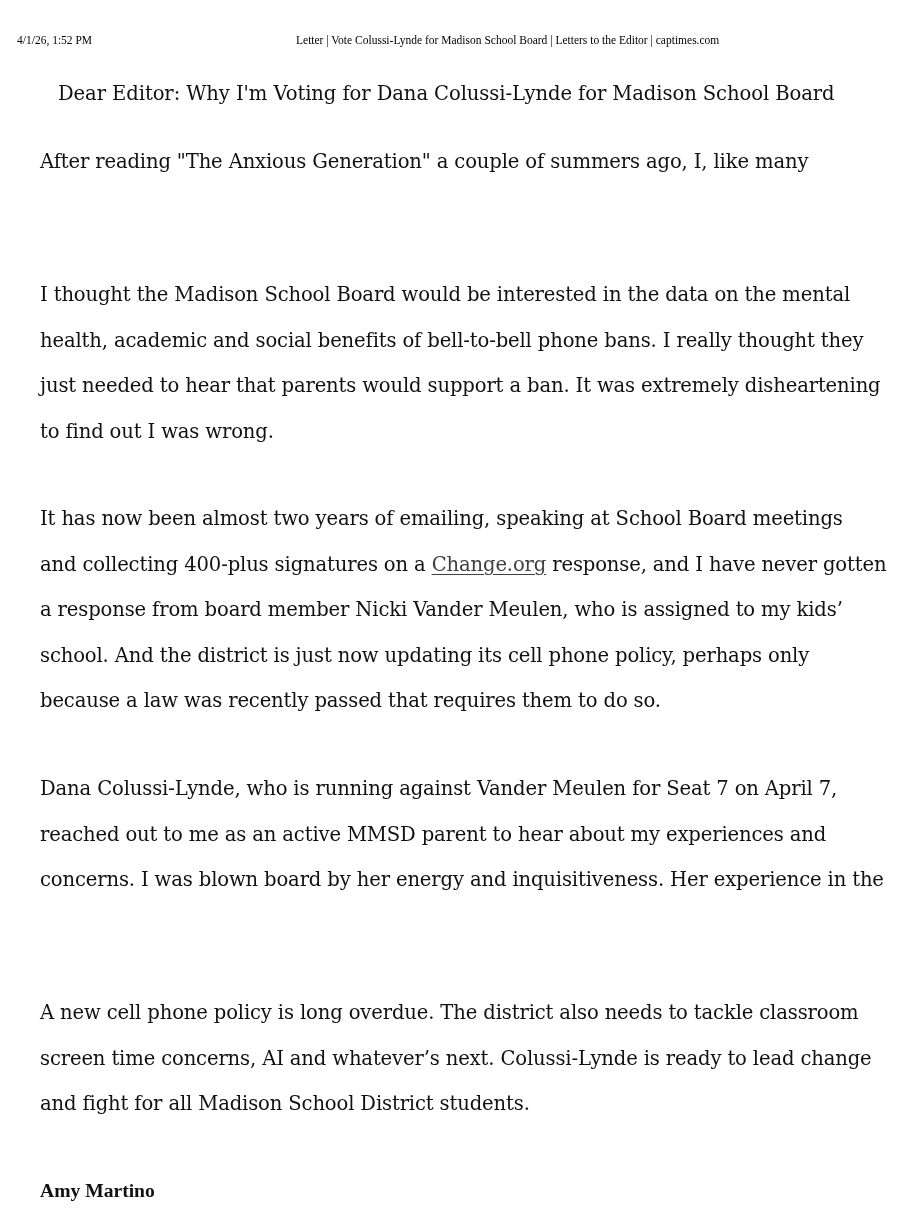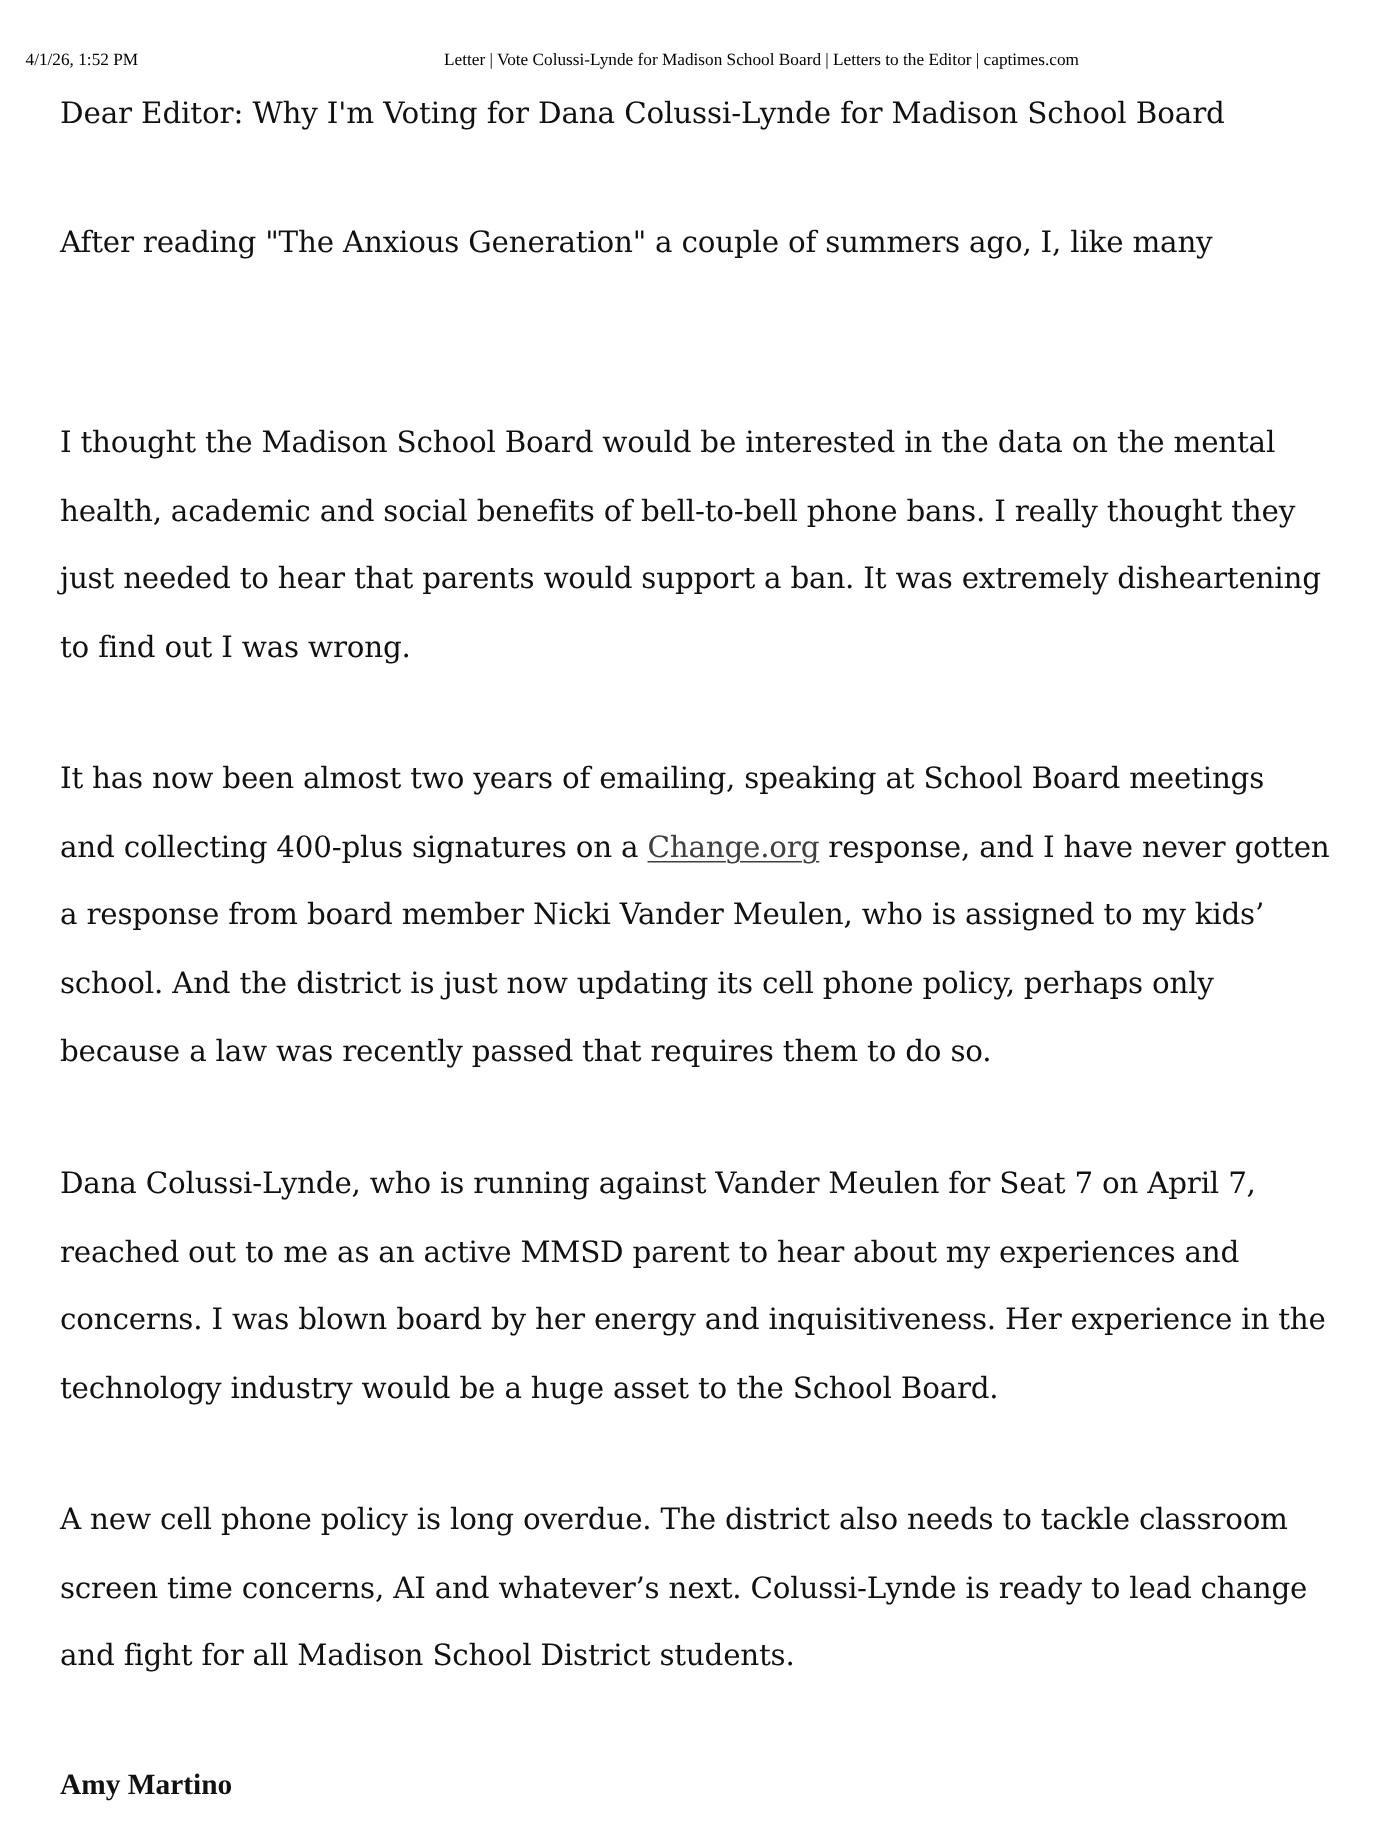--- a/index.html
+++ b/index.html
@@ -39,21 +39,21 @@
     .article {
       position: absolute;
       left: 40px;
       top: 58px;
       width: 860px;
       font-family: "DejaVu Serif", serif;
       font-size: 19.6px;
       color: #111111;
     }
     .headline {
-      margin: 0;
+      margin: 18px;
       font-weight: normal;
       font-size: 19.6px;
       line-height: 36px;
       white-space: nowrap;
       letter-spacing: -0.1px;
     }
     .para {
       margin: 0;
       position: absolute;
       left: 0;
@@ -110,21 +110,20 @@
     <span class="line"><span>and collecting 400-plus signatures on a </span><a class="link" href="#">Change.org</a><span> response, and I have never gotten</span></span>
     <span class="line">a response from board member Nicki Vander Meulen, who is assigned to my kids’</span>
     <span class="line">school. And the district is just now updating its cell phone policy, perhaps only</span>
     <span class="line">because a law was recently passed that requires them to do so.</span>
   </p>
 
   <p class="para" style="top:708px">
     <span class="line">Dana Colussi-Lynde, who is running against Vander Meulen for Seat 7 on April 7,</span>
     <span class="line">reached out to me as an active MMSD parent to hear about my experiences and</span>
     <span class="line">concerns. I was blown board by her energy and inquisitiveness. Her experience in the</span>
-    <span class="line">technology industry would be a huge asset to the School Board.</span>
   </p>
 
   <p class="para" style="top:932px">
     <span class="line">A new cell phone policy is long overdue. The district also needs to tackle classroom</span>
     <span class="line">screen time concerns, AI and whatever’s next. Colussi-Lynde is ready to lead change</span>
     <span class="line">and fight for all Madison School District students.</span>
   </p>
 
   <p class="signature" style="top:1115px">Amy Martino</p>
 </article>

